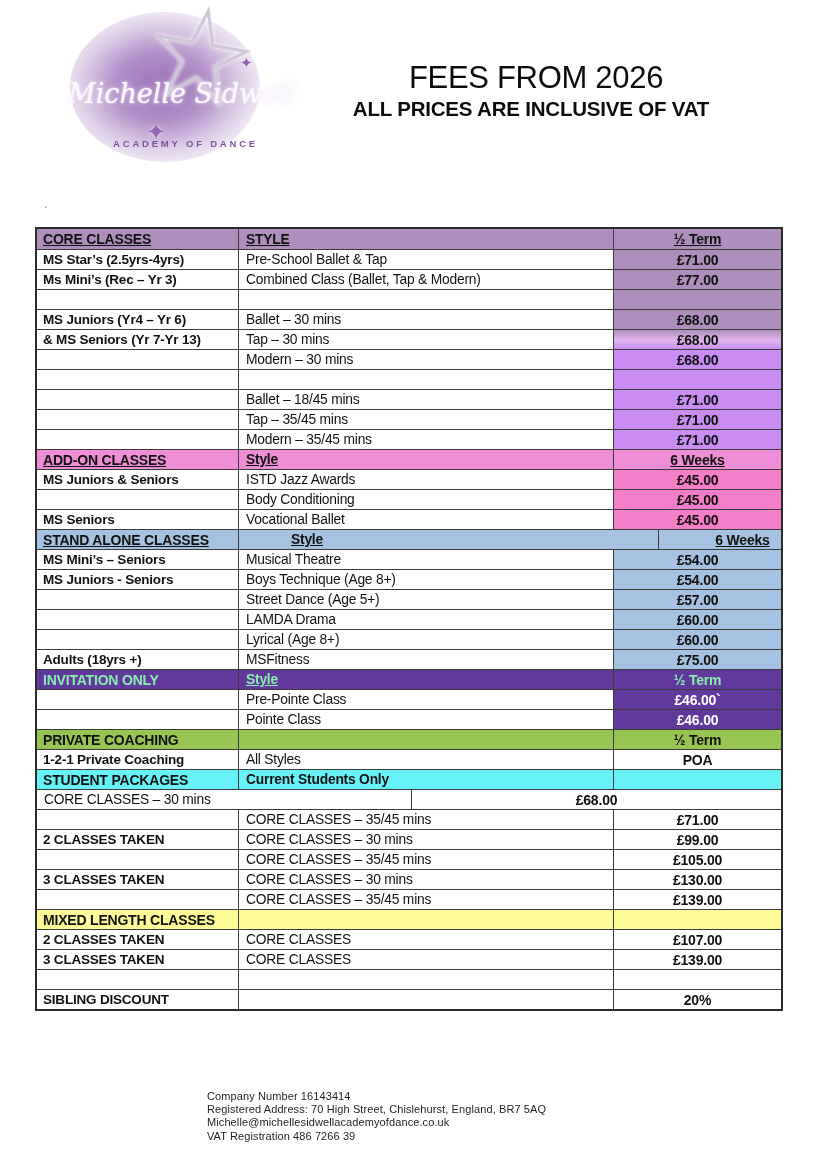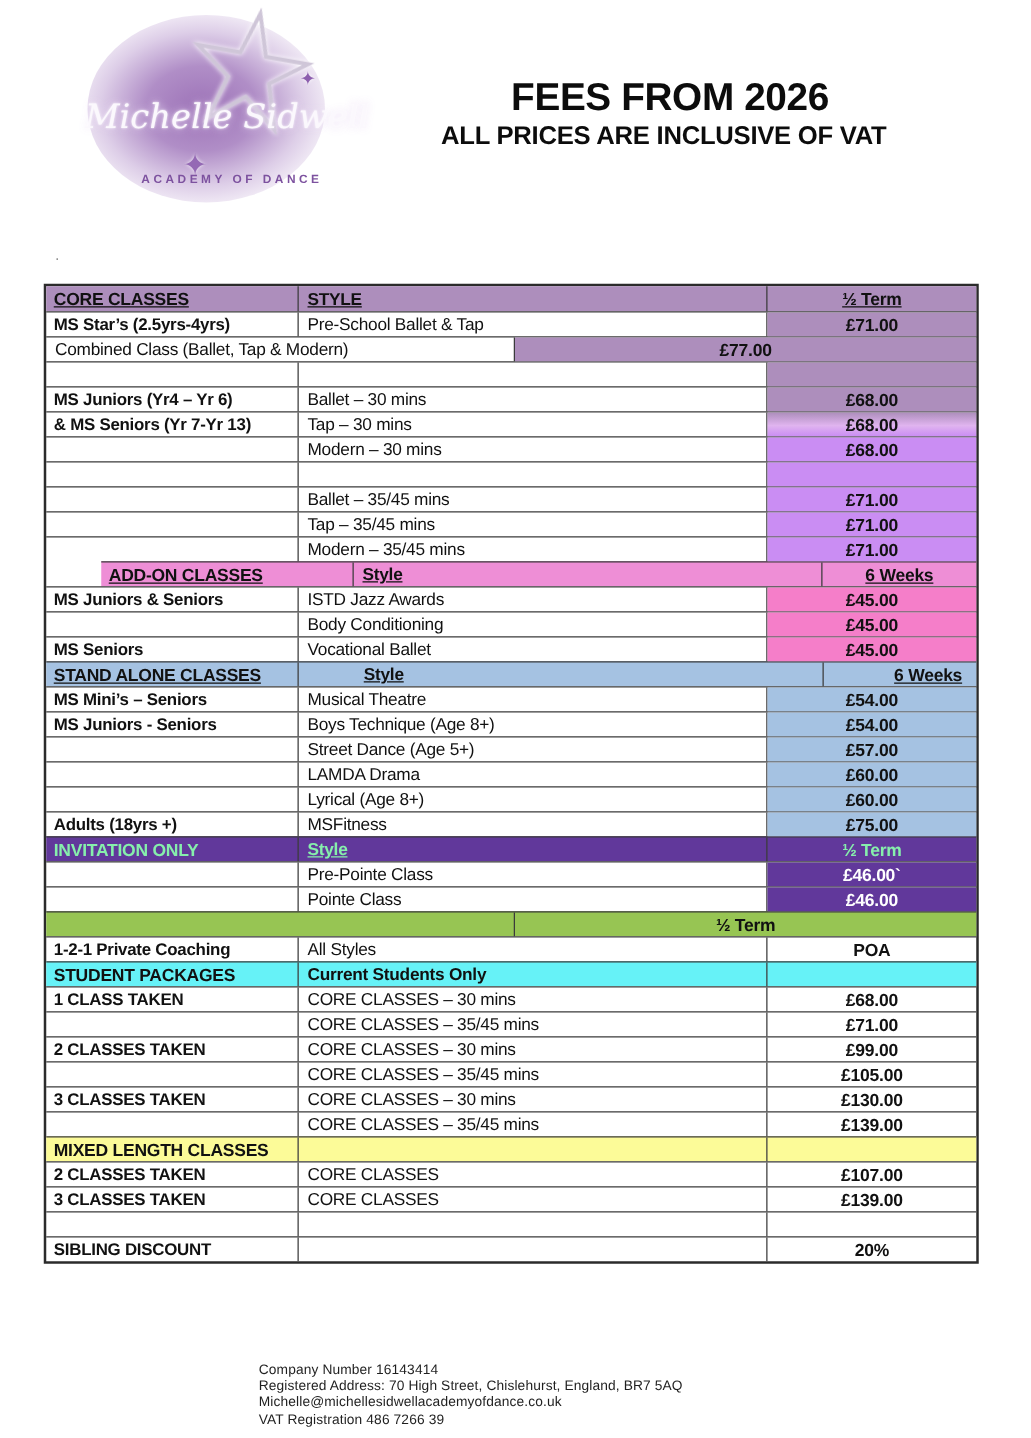--- a/index.html
+++ b/index.html
@@ -16,21 +16,21 @@
   .logo-script{position:absolute;left:0;top:74px;width:200px;text-align:center;
     font-family:"DejaVu Serif",serif;font-style:italic;font-size:27px;color:#fbf8fd;
     text-shadow:0 0 2px rgba(255,255,255,0.95),0 0 7px rgba(235,220,245,0.9);white-space:nowrap;}
   .sparkle{position:absolute;color:#8d5fae;text-shadow:0 0 3px rgba(255,255,255,.9);}
   .sparkle.s1{left:172px;top:50px;font-size:15px;}
   .sparkle.s2{left:78px;top:114px;font-size:24px;color:#9469b4;}
   .logo-tagline{position:absolute;left:30px;top:134px;width:160px;text-align:right;
     font-size:9.5px;font-weight:bold;letter-spacing:2.8px;color:#7d529f;white-space:nowrap;}
 
   .page-title{position:absolute;left:331px;top:60px;width:410px;text-align:center;
-    font-size:31px;font-weight:700;letter-spacing:-0.3px;color:#0c0c0c;}
+    font-size:31px;font-weight:400;letter-spacing:-0.3px;color:#0c0c0c;}
   .page-subtitle{position:absolute;left:296px;top:97px;width:470px;text-align:center;
     font-size:20.5px;font-weight:700;letter-spacing:-0.2px;color:#0c0c0c;}
 
   .stray-dot{position:absolute;left:44px;top:196px;font-size:13px;color:#909090;}
 
   
   .fees-table{position:absolute;left:35px;top:227px;width:744px;border:2px solid #2b2b2b;background:#fff;}
   .row{display:flex;height:20px;box-sizing:border-box;border-top:1px solid #3b3b3b;}
   .row:first-child{border-top:none;}
   .cell{box-sizing:border-box;display:flex;align-items:center;overflow:hidden;white-space:pre;
@@ -38,21 +38,21 @@
   .c1{width:202px;border-right:1px solid #3b3b3b;padding-left:6px;font-size:13.5px;font-weight:700;}
   .c1 .r{font-weight:700;}
   .c2{width:375px;border-right:1px solid #3b3b3b;padding-left:7px;font-size:13.8px;font-weight:400;}
   .c3{flex:1;justify-content:center;font-size:14px;font-weight:700;}
   .b{font-weight:700;}
   .u{text-decoration:underline;}
   .section .c1{font-size:14px;}
 
   
   .t-mauve{background:var(--mauve);}
-  .t-pinkhdr{background:var(--pinkhdr);margin-left:44px;}
+  .t-pinkhdr{background:var(--pinkhdr);}
   .t-blue{background:var(--blue);gap:45px;}
   .t-dark{background:var(--dark);color:#86efac;}
   .t-green{background:var(--green);}
   .t-cyan{background:var(--cyan);}
   .t-yellow{background:var(--yellow);}
   .t-salmon{background:var(--salmon);}
   
   .p-mauve{background:var(--mauve);}
   .p-purple{background:var(--purple);}
   .p-grad{background:linear-gradient(180deg,var(--mauve) 0%,#e0b4ef 55%,var(--purple) 100%);}
@@ -91,20 +91,21 @@
           <div class="cell c1"><span class="b u">CORE CLASSES</span></div>
           <div class="cell c2"><span class="b u">STYLE</span></div>
           <div class="cell c3"><span class="b u">½ Term</span></div>
         </div>
         <div class="row">
           <div class="cell c1"><span class="b">MS Star’s</span><span class="r"> (2.5yrs-4yrs)</span></div>
           <div class="cell c2"><span>Pre-School Ballet &amp; Tap</span></div>
           <div class="cell c3 p-mauve"><span class="b">£71.00</span></div>
         </div>
         <div class="row">
+          <div class="cell c1"><span class="b">Ms Mini’s</span><span class="r"> (Rec – Yr 3)</span></div>
           <div class="cell c2"><span>Combined Class (Ballet, Tap &amp; Modern)</span></div>
           <div class="cell c3 p-mauve"><span class="b">£77.00</span></div>
         </div>
         <div class="row">
           <div class="cell c1"></div>
           <div class="cell c2"></div>
           <div class="cell c3 p-mauve"></div>
         </div>
         <div class="row">
           <div class="cell c1"><span class="b">MS Juniors</span><span class="r"> (Yr4 – Yr 6)</span></div>
@@ -121,21 +122,21 @@
           <div class="cell c2"><span>Modern – 30 mins</span></div>
           <div class="cell c3 p-purple"><span class="b">£68.00</span></div>
         </div>
         <div class="row">
           <div class="cell c1"></div>
           <div class="cell c2"></div>
           <div class="cell c3 p-purple"></div>
         </div>
         <div class="row">
           <div class="cell c1"></div>
-          <div class="cell c2"><span>Ballet – 35/45 mins</span></div>
+          <div class="cell c2"><span>Ballet – 18/45 mins</span></div>
           <div class="cell c3 p-purple"><span class="b">£71.00</span></div>
         </div>
         <div class="row">
           <div class="cell c1"></div>
           <div class="cell c2"><span>Tap – 35/45 mins</span></div>
           <div class="cell c3 p-purple"><span class="b">£71.00</span></div>
         </div>
         <div class="row">
           <div class="cell c1"></div>
           <div class="cell c2"><span>Modern – 35/45 mins</span></div>
@@ -205,35 +206,35 @@
           <div class="cell c1"></div>
           <div class="cell c2"><span>Pre-Pointe Class</span></div>
           <div class="cell c3 p-dark"><span class="b">£46.00`</span></div>
         </div>
         <div class="row">
           <div class="cell c1"></div>
           <div class="cell c2"><span>Pointe Class</span></div>
           <div class="cell c3 p-dark"><span class="b">£46.00</span></div>
         </div>
         <div class="row t-green section">
+          <div class="cell c1"><span class="b">PRIVATE COACHING</span></div>
           <div class="cell c2"></div>
           <div class="cell c3"><span class="b">½ Term</span></div>
         </div>
         <div class="row">
           <div class="cell c1"><span class="b">1-2-1 Private Coaching</span></div>
           <div class="cell c2"><span>All Styles</span></div>
           <div class="cell c3"><span class="b">POA</span></div>
         </div>
         <div class="row t-cyan section">
           <div class="cell c1"><span class="b">STUDENT PACKAGES</span></div>
           <div class="cell c2"><span class="b">Current Students Only</span></div>
           <div class="cell c3"></div>
         </div>
         <div class="row">
-          <div class="cell c1"><span class="b">1 CLASS TAKEN</span></div>
           <div class="cell c2"><span>CORE CLASSES – 30 mins</span></div>
           <div class="cell c3"><span class="b">£68.00</span></div>
         </div>
         <div class="row">
           <div class="cell c1"></div>
           <div class="cell c2"><span>CORE CLASSES – 35/45 mins</span></div>
           <div class="cell c3"><span class="b">£71.00</span></div>
         </div>
         <div class="row">
           <div class="cell c1"><span class="b">2 CLASSES TAKEN</span></div>

